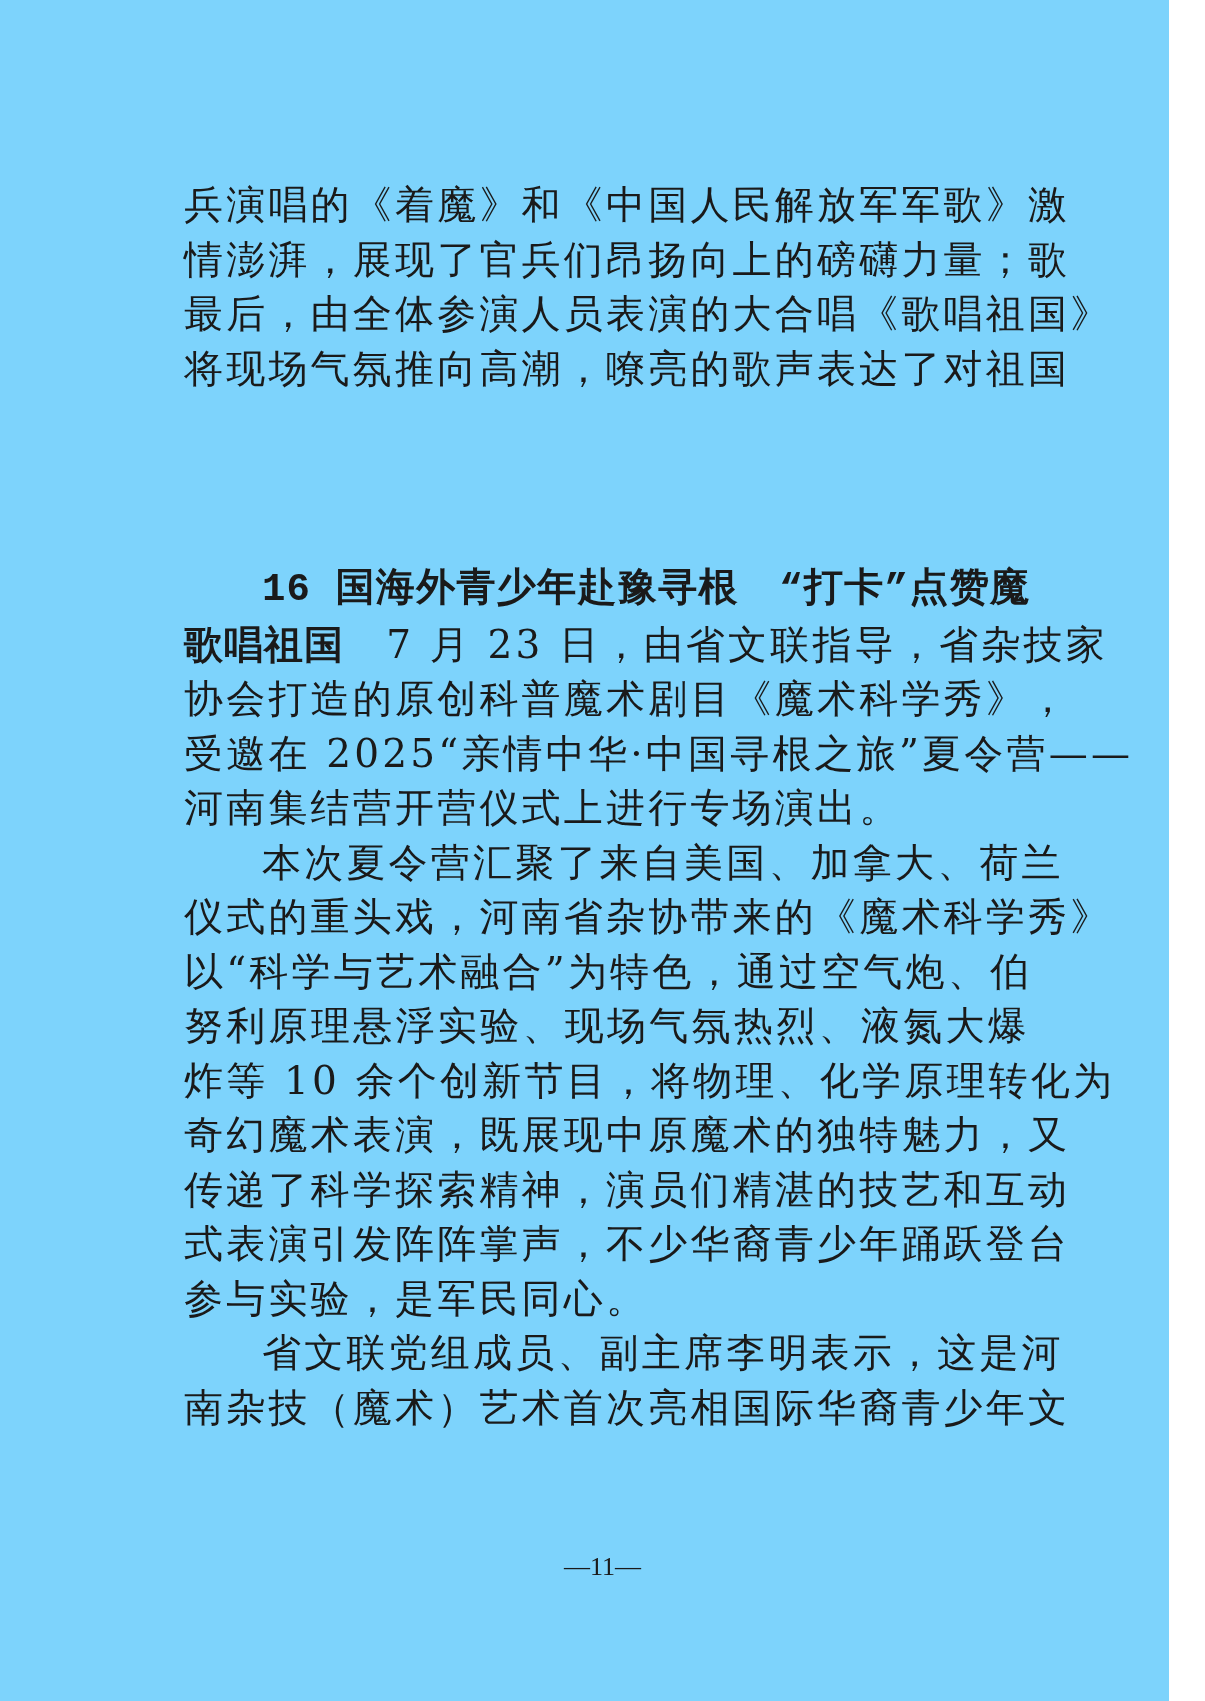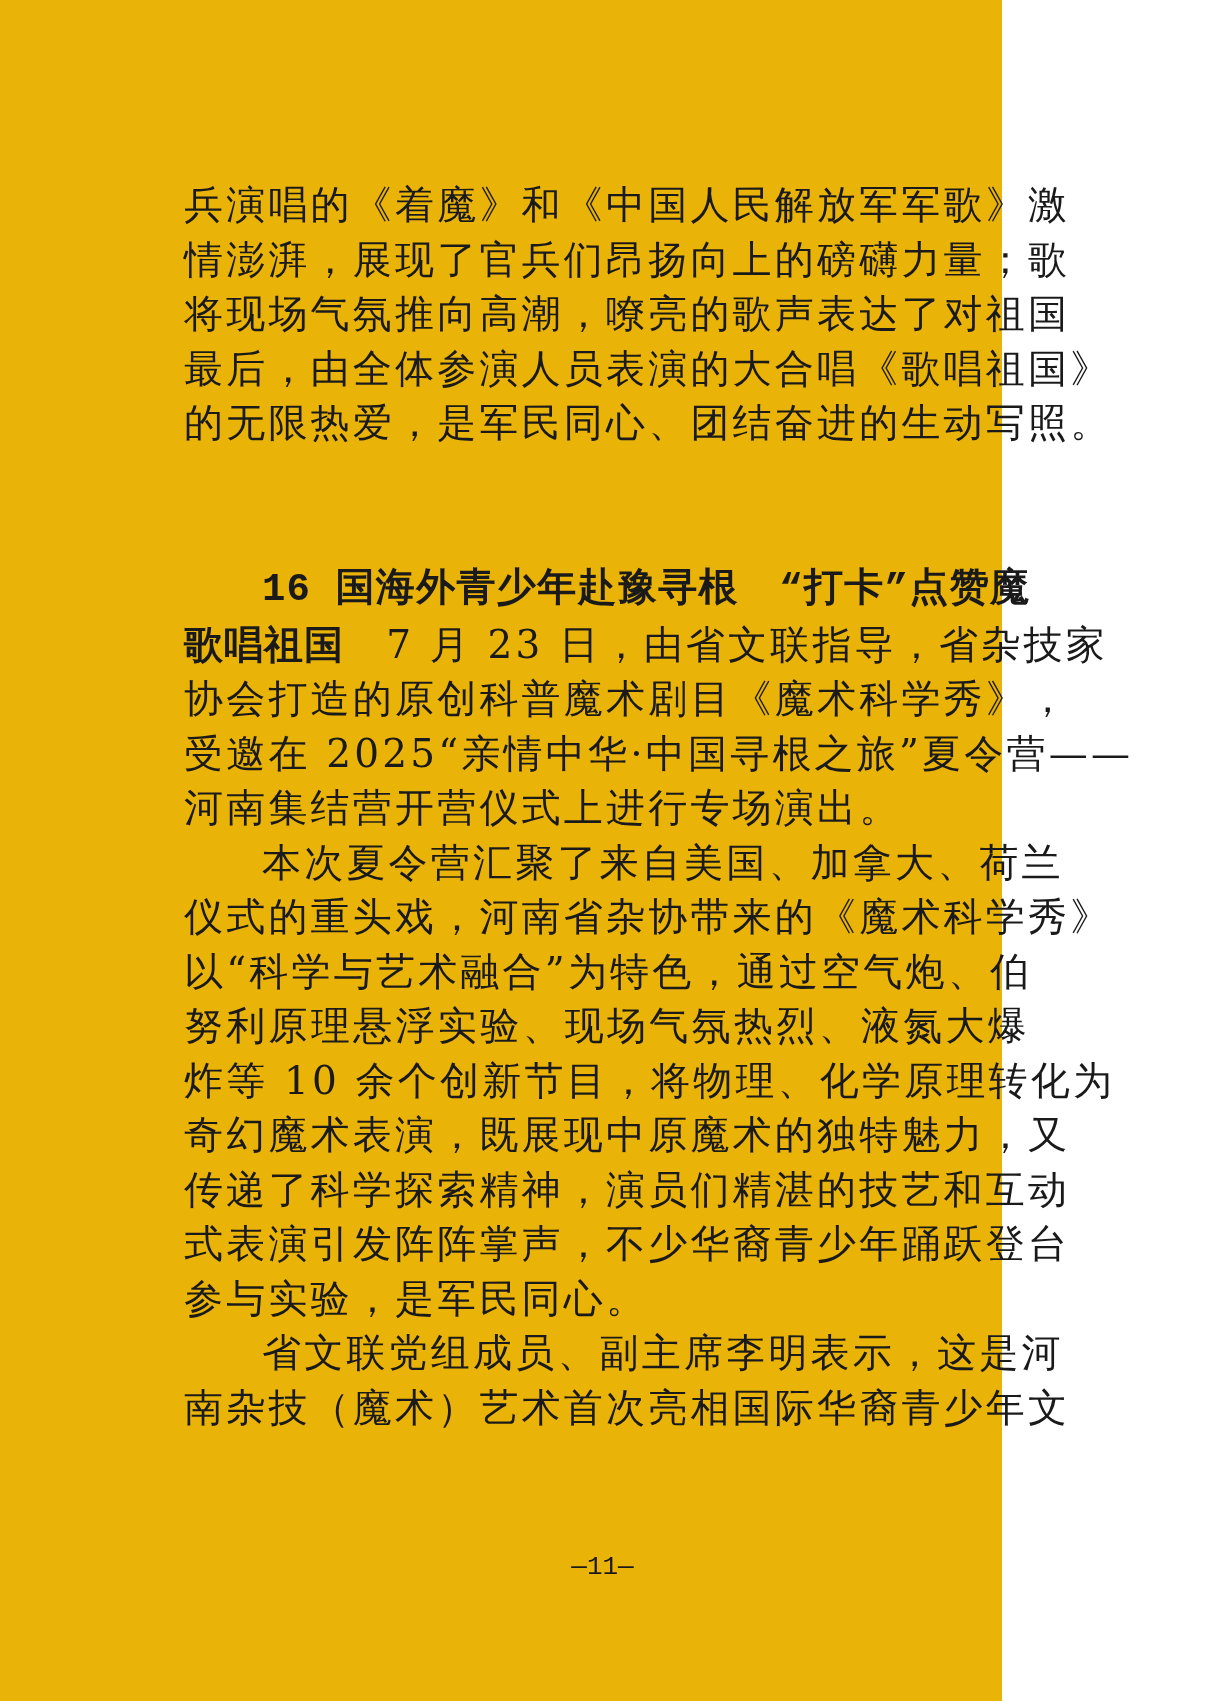--- a/index.html
+++ b/index.html
@@ -1,51 +1,50 @@
 <!DOCTYPE html>
 <html><head>
   <meta charset="utf-8">
   <style>
     html, body { margin: 0; padding: 0; background: #ffffff; }
     body { width: 1205px; height: 1701px; position: relative; overflow: hidden; }
     .page {
-      position: absolute; left: 0; top: 0; width: 1002px; height: 1701px;
-      background: #eab308;
+      position: absolute; left: 0; top: 0; width: 1169px; height: 1701px;
+      background: #7dd3fc;
     }
     .text-block {
       position: absolute; left: 184px; width: 846px;
       font-family: "DejaVu Serif", "Liberation Serif", serif;
       color: #1a1a1a;
       font-size: 39px;
       line-height: 54.5px;
       letter-spacing: 3.2px;
     }
     .line { display: block; white-space: nowrap; height: 54.5px; text-align: justify; text-align-last: justify; }
     .line.last { text-align-last: left; }
     .indent { padding-left: 78px; }
     .bold { font-family: Liberation Mono, monospace; font-weight: bold; letter-spacing: 1px; }
     .block1 { top: 178px; }
     .block2 { top: 563px; }
     .page-number {
       position: absolute; left: 0; width: 1205px; top: 1552px; text-align: center;
-      font-family: Liberation Mono, monospace;
+      font-family: Liberation Serif, serif;
       font-size: 26px; color: #1a1a1a;
     }
   </style>
 </head>
 <body>
 
 <div class="page">
 
   <div class="text-block block1">
     <span class="line">兵演唱的《着魔》和《中国人民解放军军歌》激</span>
     <span class="line">情澎湃，展现了官兵们昂扬向上的磅礴力量；歌</span>
+    <span class="line">最后，由全体参演人员表演的大合唱《歌唱祖国》</span>
     <span class="line">将现场气氛推向高潮，嘹亮的歌声表达了对祖国</span>
-    <span class="line">最后，由全体参演人员表演的大合唱《歌唱祖国》</span>
-    <span class="line last">的无限热爱，是军民同心、团结奋进的生动写照。</span>
   </div>
 
   <div class="text-block block2">
     <span class="line indent bold">16 国海外青少年赴豫寻根　“打卡”点赞魔</span>
     <span class="line"><span class="bold">歌唱祖国</span><span>　7 月 23 日，由省文联指导，省杂技家</span></span>
     <span class="line">协会打造的原创科普魔术剧目《魔术科学秀》，</span>
     <span class="line">受邀在 2025“亲情中华·中国寻根之旅”夏令营——</span>
     <span class="line last">河南集结营开营仪式上进行专场演出。</span>
 
     <span class="line indent">本次夏令营汇聚了来自美国、加拿大、荷兰</span>

